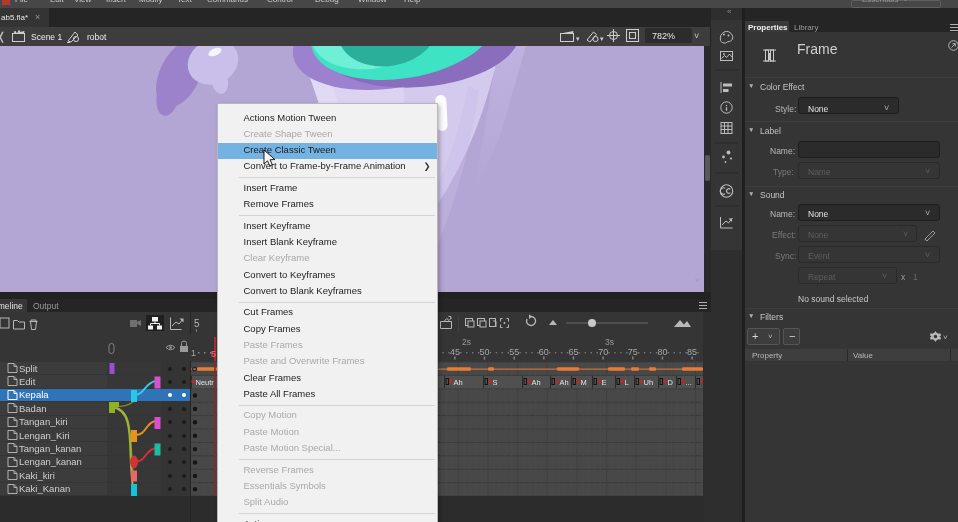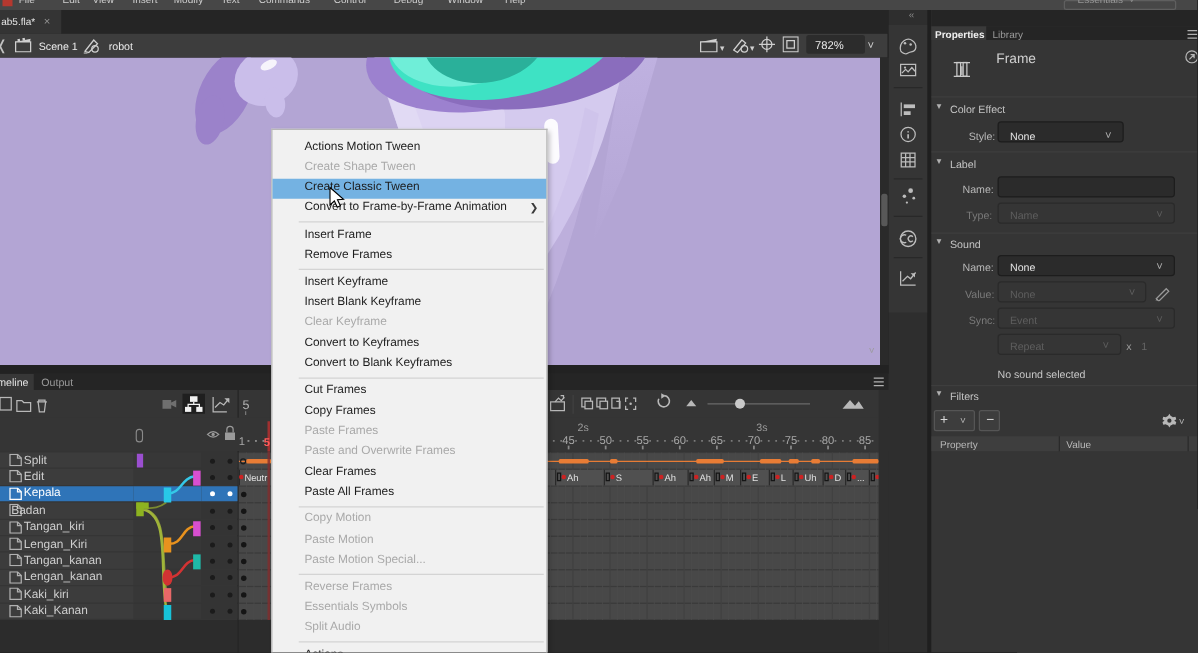--- a/index.html
+++ b/index.html
@@ -379,21 +379,21 @@
       <div class="tx" style="left:19px;top:90.3px;font-size:9.5px;color:#fff">Kepala</div>
       <div class="a" style="left:168px;top:94.3px;width:4px;height:4px;border-radius:50%;background:#fff"></div>
       <div class="a" style="left:182px;top:94.3px;width:4px;height:4px;border-radius:50%;background:#fff"></div>
       <div class="a" style="left:0;top:103.2px;width:107px;height:12.4px;background:#3c3c3c"></div>
       <div class="a" style="left:107px;top:103.2px;width:54px;height:12.4px;background:#373737"></div>
       <div class="a" style="left:161px;top:103.2px;width:29px;height:12.4px;background:#343434"></div>
       <svg class="a" style="left:7px;top:104.2px" width="11" height="10" viewBox="0 0 11 10">
         <path d="M1 0.5 h6 l3 3 v6 h-9 z" fill="none" stroke="#b0b0b0"></path>
         <path d="M7 0.5 v3 h3" fill="none" stroke="#b0b0b0"></path>
       </svg>
-      <div class="tx" style="left:9px;top:103.7px;font-size:9.5px;color:#cfcfcf">Badan</div>
+      <div class="tx" style="left:19px;top:103.7px;font-size:9.5px;color:#cfcfcf">Badan</div>
       <div class="a" style="left:168px;top:107.7px;width:4px;height:4px;border-radius:50%;background:#1b1b1b"></div>
       <div class="a" style="left:182px;top:107.7px;width:4px;height:4px;border-radius:50%;background:#1b1b1b"></div>
       <div class="a" style="left:0;top:116.6px;width:107px;height:12.4px;background:#3c3c3c"></div>
       <div class="a" style="left:107px;top:116.6px;width:54px;height:12.4px;background:#373737"></div>
       <div class="a" style="left:161px;top:116.6px;width:29px;height:12.4px;background:#343434"></div>
       <svg class="a" style="left:7px;top:117.6px" width="11" height="10" viewBox="0 0 11 10">
         <path d="M1 0.5 h6 l3 3 v6 h-9 z" fill="none" stroke="#b0b0b0"></path>
         <path d="M7 0.5 v3 h3" fill="none" stroke="#b0b0b0"></path>
       </svg>
       <div class="tx" style="left:19px;top:117.1px;font-size:9.5px;color:#cfcfcf">Tangan_kiri</div>
@@ -602,21 +602,21 @@
 <div id="props" class="a" style="left:745px;top:8px;width:213px;height:514px;background:#353535;overflow:hidden">
   <div class="a" style="left:0;top:0;width:213px;height:13px;background:#252525"></div>
   <div class="a" style="left:0;top:13px;width:213px;height:11px;background:#252525"></div>
   <div class="a" style="left:-1px;top:13px;width:45px;height:11px;background:#3a3a3a"></div>
   <div class="tx" style="left:3px;top:15px;font-size:8px;color:#f0f0f0;font-weight:bold">Properties</div>
   <div class="tx" style="left:49px;top:15px;font-size:8px;color:#9a9a9a">Library</div>
   <div class="a" style="left:205px;top:16px;width:8px;height:1.2px;background:#b0b0b0"></div>
   <div class="a" style="left:205px;top:19px;width:8px;height:1.2px;background:#b0b0b0"></div>
   <div class="a" style="left:205px;top:22px;width:8px;height:1.2px;background:#b0b0b0"></div>
 
-  <div class="tx" style="left:52px;top:33px;font-size:11px;color:#d0d0d0">Frame</div>
+  <div class="tx" style="left:52px;top:33px;font-size:14px;color:#d0d0d0">Frame</div>
   <svg class="a" style="left:17px;top:40px" width="15" height="15" viewBox="0 0 15 15">
     <path d="M1 2 h13 M1 13 h13" stroke="#c9c9c9"></path>
     <rect x="3.5" y="2" width="3" height="11" fill="none" stroke="#c9c9c9"></rect>
     <rect x="8.5" y="2" width="3" height="11" fill="none" stroke="#c9c9c9"></rect>
     <path d="M7.5 5 v7" stroke="#c9c9c9"></path>
   </svg>
   <svg class="a" style="left:203px;top:32px" width="11" height="11" viewBox="0 0 11 11">
     <circle cx="5.5" cy="5.5" r="4.8" fill="none" stroke="#b5b5b5"></circle>
     <path d="M3.5 7.5 L7.3 3.7 M4.5 3.7 h2.8 v2.8" fill="none" stroke="#b5b5b5"></path>
   </svg>
@@ -639,21 +639,21 @@
   <div class="tx" style="left:63px;top:159px;font-size:8.5px;color:#5e5e5e">Name</div>
   <div class="tx" style="left:180px;top:158px;font-size:9px;color:#5e5e5e">˅</div>
   <div class="a" style="left:0;top:178px;width:213px;height:1px;background:#3e3e3e"></div>
 
   <div class="tx" style="left:3px;top:182px;font-size:6.5px;color:#b0b0b0">▼</div>
   <div class="tx" style="left:15px;top:182px;font-size:8.5px;color:#c4c4c4">Sound</div>
   <div class="tx" style="left:25px;top:201px;font-size:8.5px;color:#b8b8b8">Name:</div>
   <div class="a" style="left:53px;top:196px;width:142px;height:17px;background:#2b2b2b;border:1px solid #1d1d1d;border-radius:3px;box-sizing:border-box"></div>
   <div class="tx" style="left:63px;top:201px;font-size:8.5px;color:#e4e4e4">None</div>
   <div class="tx" style="left:180px;top:200px;font-size:9px;color:#b0b0b0">˅</div>
-  <div class="tx" style="left:27px;top:222px;font-size:8.5px;color:#7a7a7a">Value:</div>
+  <div class="tx" style="left:27px;top:222px;font-size:8.5px;color:#7a7a7a">Effect:</div>
   <div class="a" style="left:53px;top:217px;width:119px;height:17px;background:#353535;border:1px solid #2a2a2a;border-radius:3px;box-sizing:border-box"></div>
   <div class="tx" style="left:63px;top:222px;font-size:8.5px;color:#5e5e5e">None</div>
   <div class="tx" style="left:158px;top:221px;font-size:9px;color:#5e5e5e">˅</div>
   <svg class="a" style="left:178px;top:219px" width="14" height="14" viewBox="0 0 14 14">
     <path d="M2 12 L10 4 L12 6 L4 14 Z M10 4 l2 2" fill="none" stroke="#999"></path>
     <path d="M1.5 13.5 l2-0.8 -1.3-1.3 z" fill="#999"></path>
   </svg>
   <div class="tx" style="left:30px;top:243px;font-size:8.5px;color:#7a7a7a">Sync:</div>
   <div class="a" style="left:53px;top:238px;width:142px;height:17px;background:#353535;border:1px solid #2a2a2a;border-radius:3px;box-sizing:border-box"></div>
   <div class="tx" style="left:63px;top:243px;font-size:8.5px;color:#5e5e5e">Event</div>

